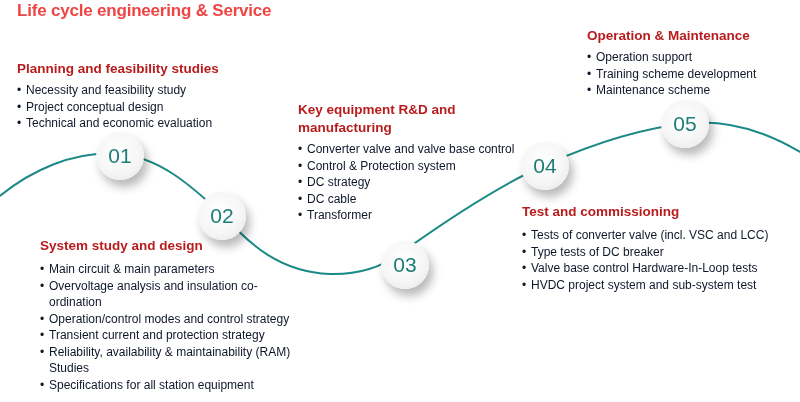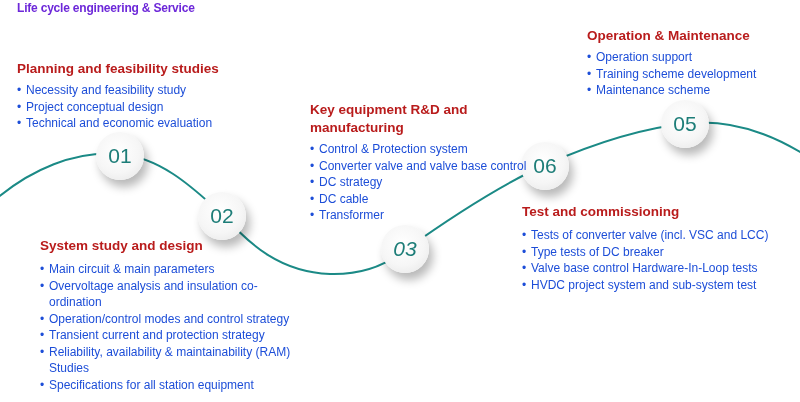--- a/index.html
+++ b/index.html
@@ -1,50 +1,50 @@
 <!DOCTYPE html>
 <html><head>
 <meta charset="utf-8">
 <style>
   html, body { margin:0; padding:0; background:#ffffff; }
   body { width:800px; height:402px; position:relative; overflow:hidden;
          font-family:"Liberation Sans", "DejaVu Sans", sans-serif; color:#1a1a1a; }
-  .title { position:absolute; left:17px; top:1px; font-size:12px; font-weight:bold; color:#6d28d9; letter-spacing:-0.2px; }
+  .title { position:absolute; left:17px; top:1px; font-size:17px; font-weight:bold; color:#ef4444; letter-spacing:-0.2px; }
   svg.curve { position:absolute; left:0; top:0; }
   .node { position:absolute; width:48px; height:48px; border-radius:50%;
           background:radial-gradient(circle at 45% 40%, #ffffff 0%, #f6f6f6 55%, #e4e4e4 100%);
           box-shadow: 4px 7px 10px rgba(0,0,0,0.28);
           display:flex; align-items:center; justify-content:center;
           font-size:21px; color:#1d7d78; }
   .block { position:absolute; }
   .block h3 { margin:0; font-size:13.5px; font-weight:bold; line-height:18px; color:#b91c1c; }
   .block ul { list-style:none; margin:6px 0 0 0; padding:0; }
-  .block li { position:relative; padding-left:9px; font-size:12px; line-height:16.5px; color:#1d4ed8; }
+  .block li { position:relative; padding-left:9px; font-size:12px; line-height:16.5px; color:#0f172a; }
   .block li::before { content:"•"; position:absolute; left:0; top:0; }
 </style>
 </head>
 <body>
 
 <div class="title">Life cycle engineering &amp; Service</div>
 
 <svg class="curve" width="800" height="402">
   <path d="M -5 200 C 30 170, 75 150, 120 154 C 165 158, 200 195, 222 214 C 250 245, 280 272, 330 274 C 365 275, 390 262, 405 250 C 450 218, 500 185, 545 165 C 590 145, 640 128, 690 123 C 730 120, 770 133, 805 155" fill="none" stroke="#1b8a86" stroke-width="2"></path>
 </svg>
 
 <div class="node" style="left:96px;top:132px;">
     <span>01</span>
   </div>
 <div class="node" style="left:198px;top:192px;justify-content:center;">
     <span>02</span>
   </div>
-<div class="node" style="left:381px;top:225px;font-style:italic;">
+<div class="node" style="left:381px;top:241px;">
     <span>03</span>
   </div>
 <div class="node" style="left:521px;top:142px;">
-    <span>06</span>
+    <span>04</span>
   </div>
 <div class="node" style="left:661px;top:100px;">
     <span>05</span>
   </div>
 
 <div class="block" style="left:17px;top:60px;width:260px;">
   <h3>Planning and feasibility studies</h3>
   <ul style="margin-top:4px;">
     <li>Necessity and feasibility study</li>
     <li>Project conceptual design</li>
@@ -57,25 +57,25 @@
   <ul style="margin-top:6px;">
     <li>Main circuit &amp; main parameters</li>
     <li>Overvoltage  analysis and insulation co-ordination</li>
     <li>Operation/control modes and control strategy</li>
     <li>Transient current and protection strategy</li>
     <li>Reliability, availability &amp; maintainability (RAM) Studies</li>
     <li>Specifications for all station equipment</li>
   </ul>
 </div>
 
-<div class="block" style="left:310px;top:101px;width:235px;">
+<div class="block" style="left:298px;top:101px;width:235px;">
   <h3>Key equipment R&amp;D and manufacturing</h3>
   <ul style="margin-top:4px;">
+    <li>Converter valve and valve base control</li>
     <li>Control &amp; Protection system</li>
-    <li>Converter valve and valve base control</li>
     <li>DC strategy</li>
     <li>DC cable</li>
     <li>Transformer</li>
   </ul>
 </div>
 
 <div class="block" style="left:522px;top:203px;width:275px;">
   <h3>Test and commissioning</h3>
   <ul style="margin-top:6px;">
     <li>Tests of converter valve (incl. VSC and LCC)</li>

